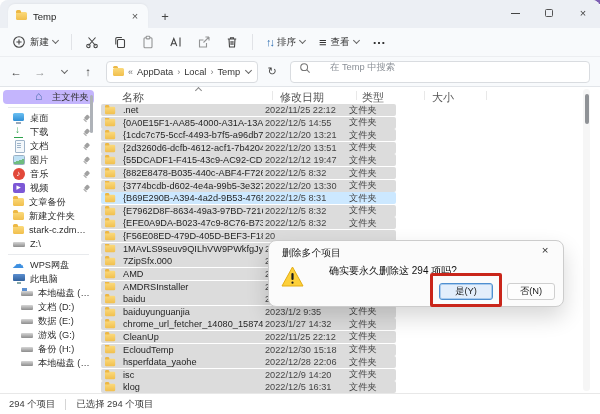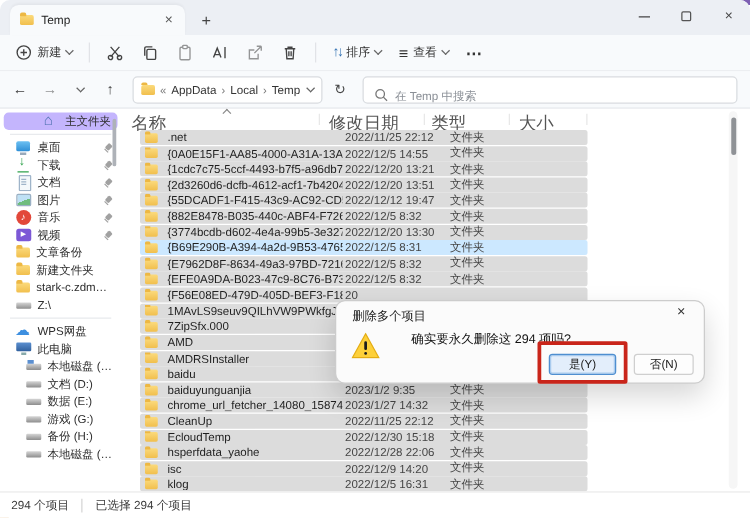--- a/index.html
+++ b/index.html
@@ -47,21 +47,21 @@
   .addressbar { height:30px; background:#f8fafc; display:flex; align-items:center;
     padding:0 10px 0 6px; gap:4px; border-bottom:1px solid #e2e5e9; flex:none; }
   .nav-btn { width:20px; height:22px; display:flex; align-items:center; justify-content:center;
     color:#3d3d3d; font-size:11.5px; border-radius:4px; }
   .crumb-box { width:152px; height:22px; background:#fff; border:1px solid #d9dce0; border-radius:4px;
     display:flex; align-items:center; gap:4px; padding:0 6px; font-size:9.3px; color:#333; margin-left:4px; }
   .crumb-sep { color:#777; font-size:9px; }
   .refresh-btn { width:20px; height:22px; display:flex; align-items:center; justify-content:center;
     color:#444; font-size:11px; }
   .search-box { flex:1; height:22px; background:#fff; border:1px solid #d9dce0; border-radius:4px;
-    display:flex; align-items:flex-end; gap:5px; padding:0 8px; margin-left:4px; }
+    display:flex; align-items:flex-start; gap:19px; padding:0 8px; margin-left:4px; }
   .search-box input { border:none; outline:none; flex:1; font-size:9.3px; color:#333; background:transparent;
     font-family:"Liberation Sans", sans-serif; }
   .search-box input::placeholder { color:#8a8f96; }
 
   
   .body { flex:1; display:flex; background:#fff; min-height:0; position:relative; }
 
   
   .sidebar { width:97px; flex:none; padding-top:3px; position:relative; font-size:9.2px; color:#2e2e2e; }
   .sb-item { height:14px; display:flex; align-items:center; gap:5px; padding:0 4px 0 10px;
@@ -113,27 +113,27 @@
 
   
   .folder { width:12px; height:9px; flex:none; position:relative; border-radius:1.5px;
     background:linear-gradient(#fbda7c,#f1bf4d); margin-top:0.5px; }
   .folder::before { content:""; position:absolute; left:0; top:-2px; width:5px; height:2.5px;
     background:#edb844; border-radius:1.5px 1.5px 0 0; }
   .folder.sm { width:11px; height:8px; }
 
   
   .content { flex:1; position:relative; min-width:0; }
-  .list-header { position:absolute; left:0; right:0; top:0; height:17px; font-size:14px; color:#555; }
+  .list-header { position:absolute; left:17px; right:0; top:0; height:17px; font-size:11px; color:#555; }
   .lh-col { position:absolute; top:3px; white-space:nowrap; }
   .lh-sep { position:absolute; top:4px; width:1px; height:9px; background:#e8e8e8; }
   .sort-caret { position:absolute; left:82px; top:1px; width:5px; height:5px;
     border-left:1px solid #888; border-top:1px solid #888; transform:rotate(45deg); }
   .rows { position:absolute; left:0; right:0; top:17px; bottom:0; overflow:hidden; }
-  .file-row { height:12px; margin-bottom:0.62px; margin-left:15px; width:358px;
+  .file-row { height:12px; margin-bottom:0.62px; margin-left:4px; width:295px;
     display:flex; align-items:center; font-size:9.2px; color:#333; border-radius:2px; position:relative; }
   .file-row.selected { background:#dcdcdc; }
   .file-row.focused  { background:#cce8ff; }
   .fr-name { position:absolute; left:4px; display:flex; align-items:center; gap:6px; width:158px; overflow:hidden; white-space:nowrap; color:#1f1f1f; }
   .fr-name .folder { transform:scale(.85); transform-origin:left center; }
   .fr-date { position:absolute; left:164px; width:84px; white-space:nowrap; overflow:hidden; color:#454545; }
   .fr-type { position:absolute; left:248px; width:66px; white-space:nowrap; overflow:hidden; color:#454545; }
   .fr-size { position:absolute; left:316px; width:44px; white-space:nowrap; color:#454545; }
   .v-scroll { position:absolute; right:10px; top:2px; bottom:2px; width:7px; background:#f6f6f6; border-radius:4px; }
   .v-thumb { position:absolute; left:1.5px; top:5px; width:4px; height:30px; background:#8f9296; border-radius:3px; }

